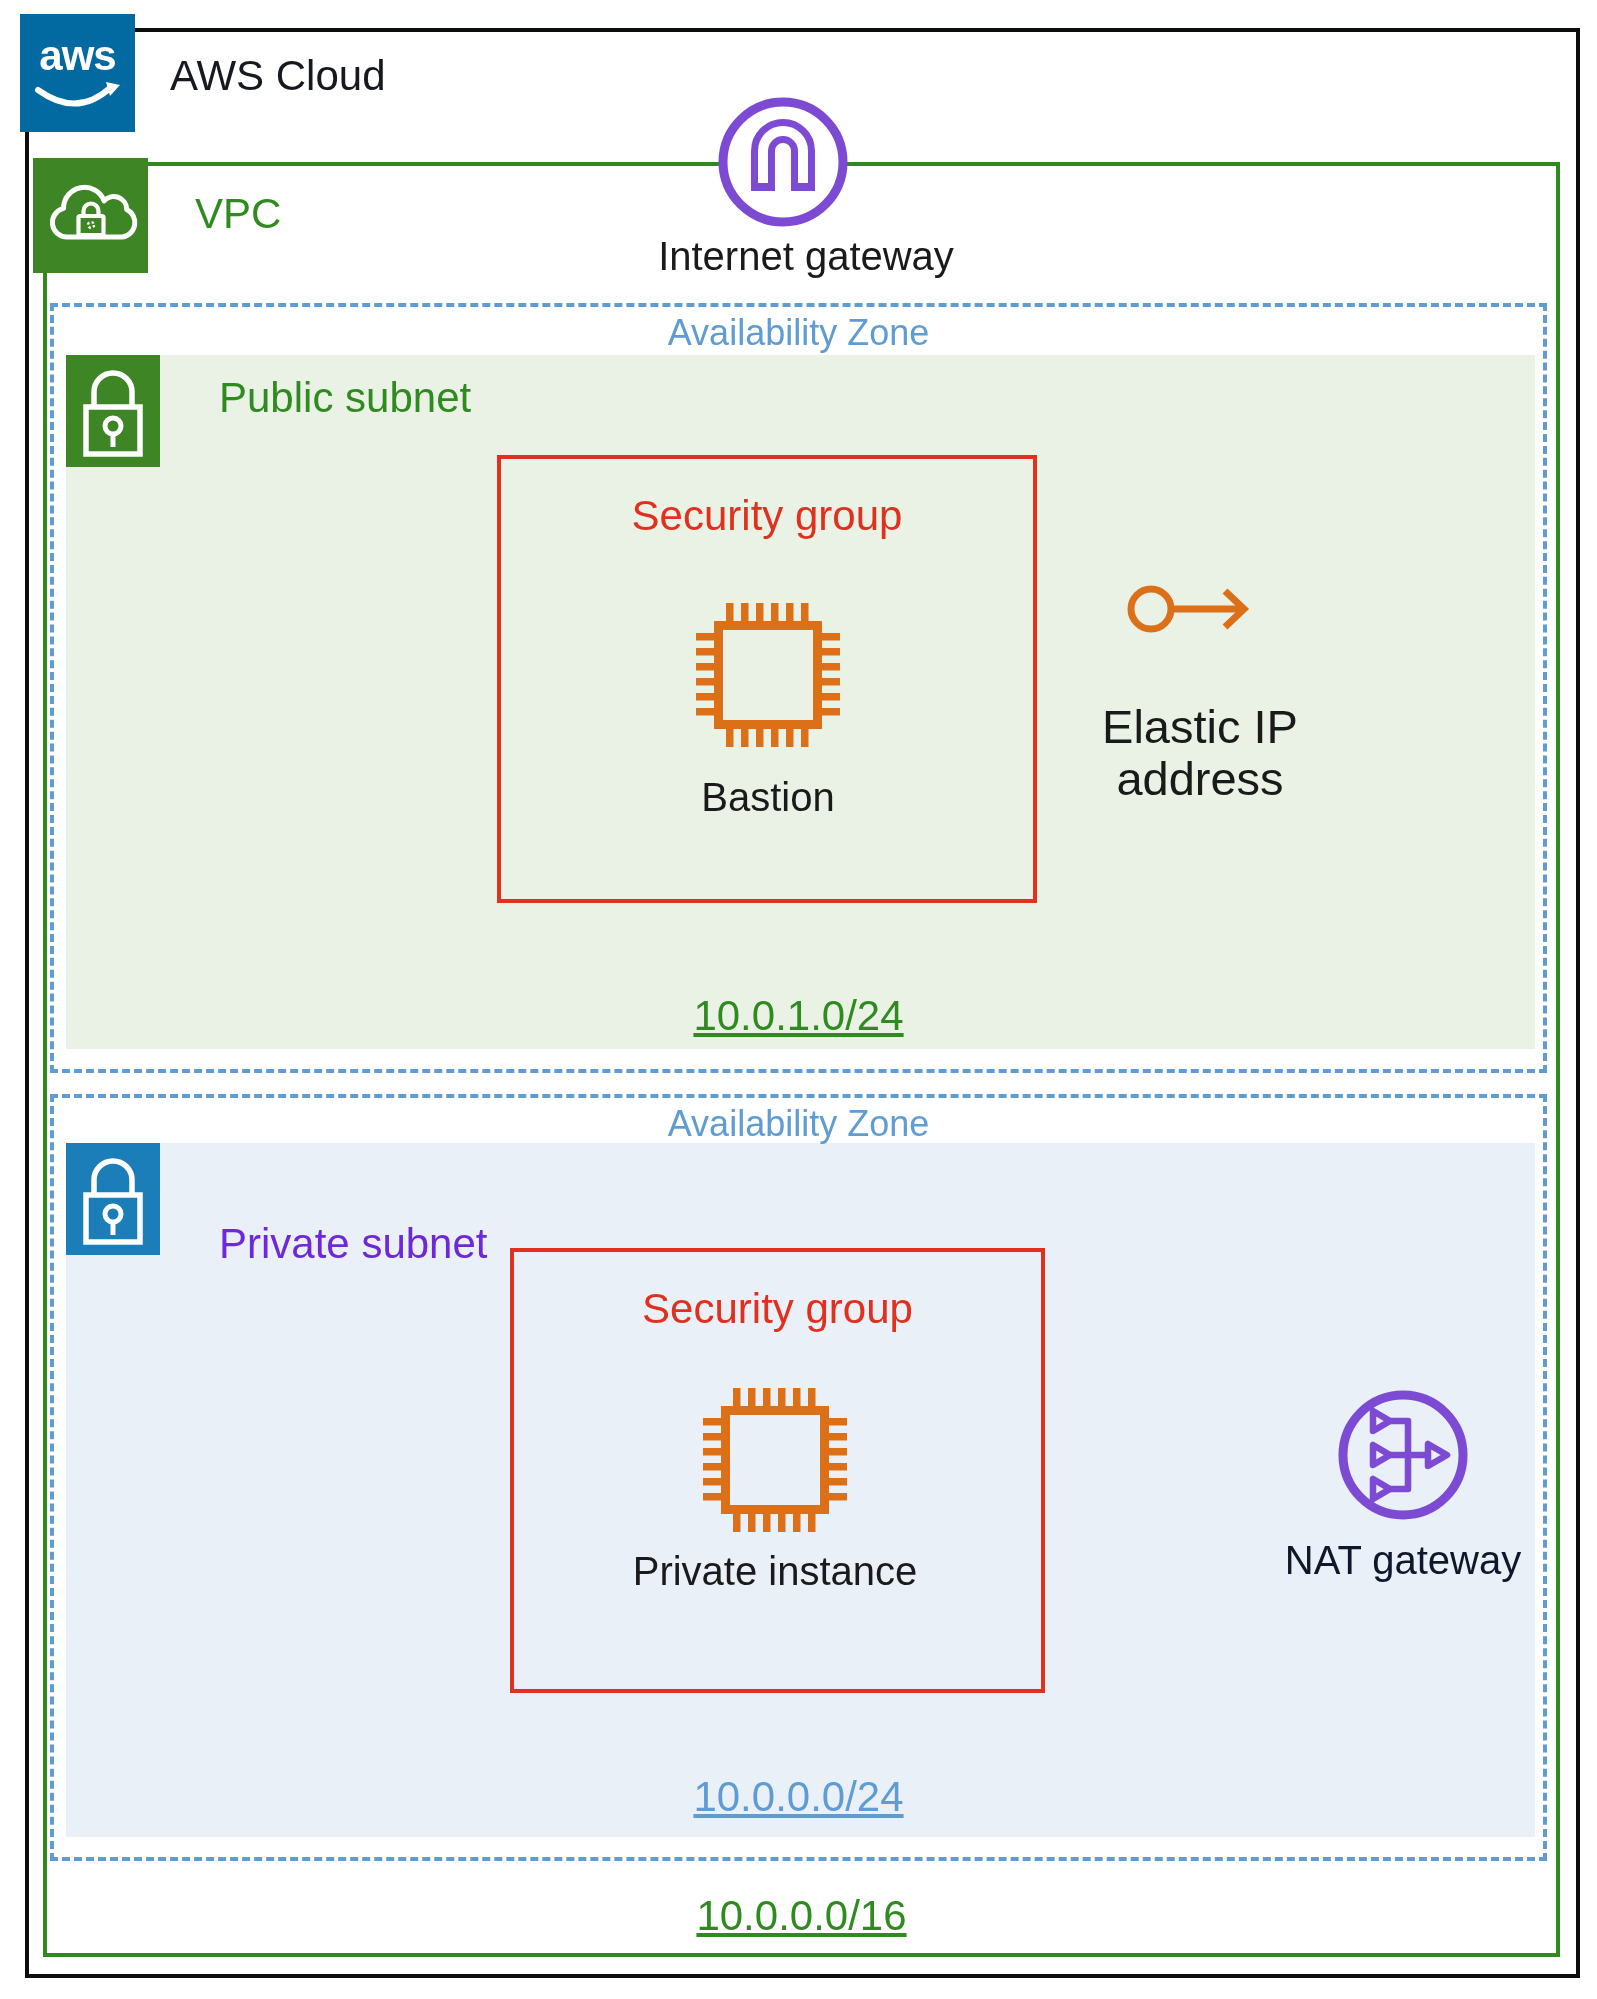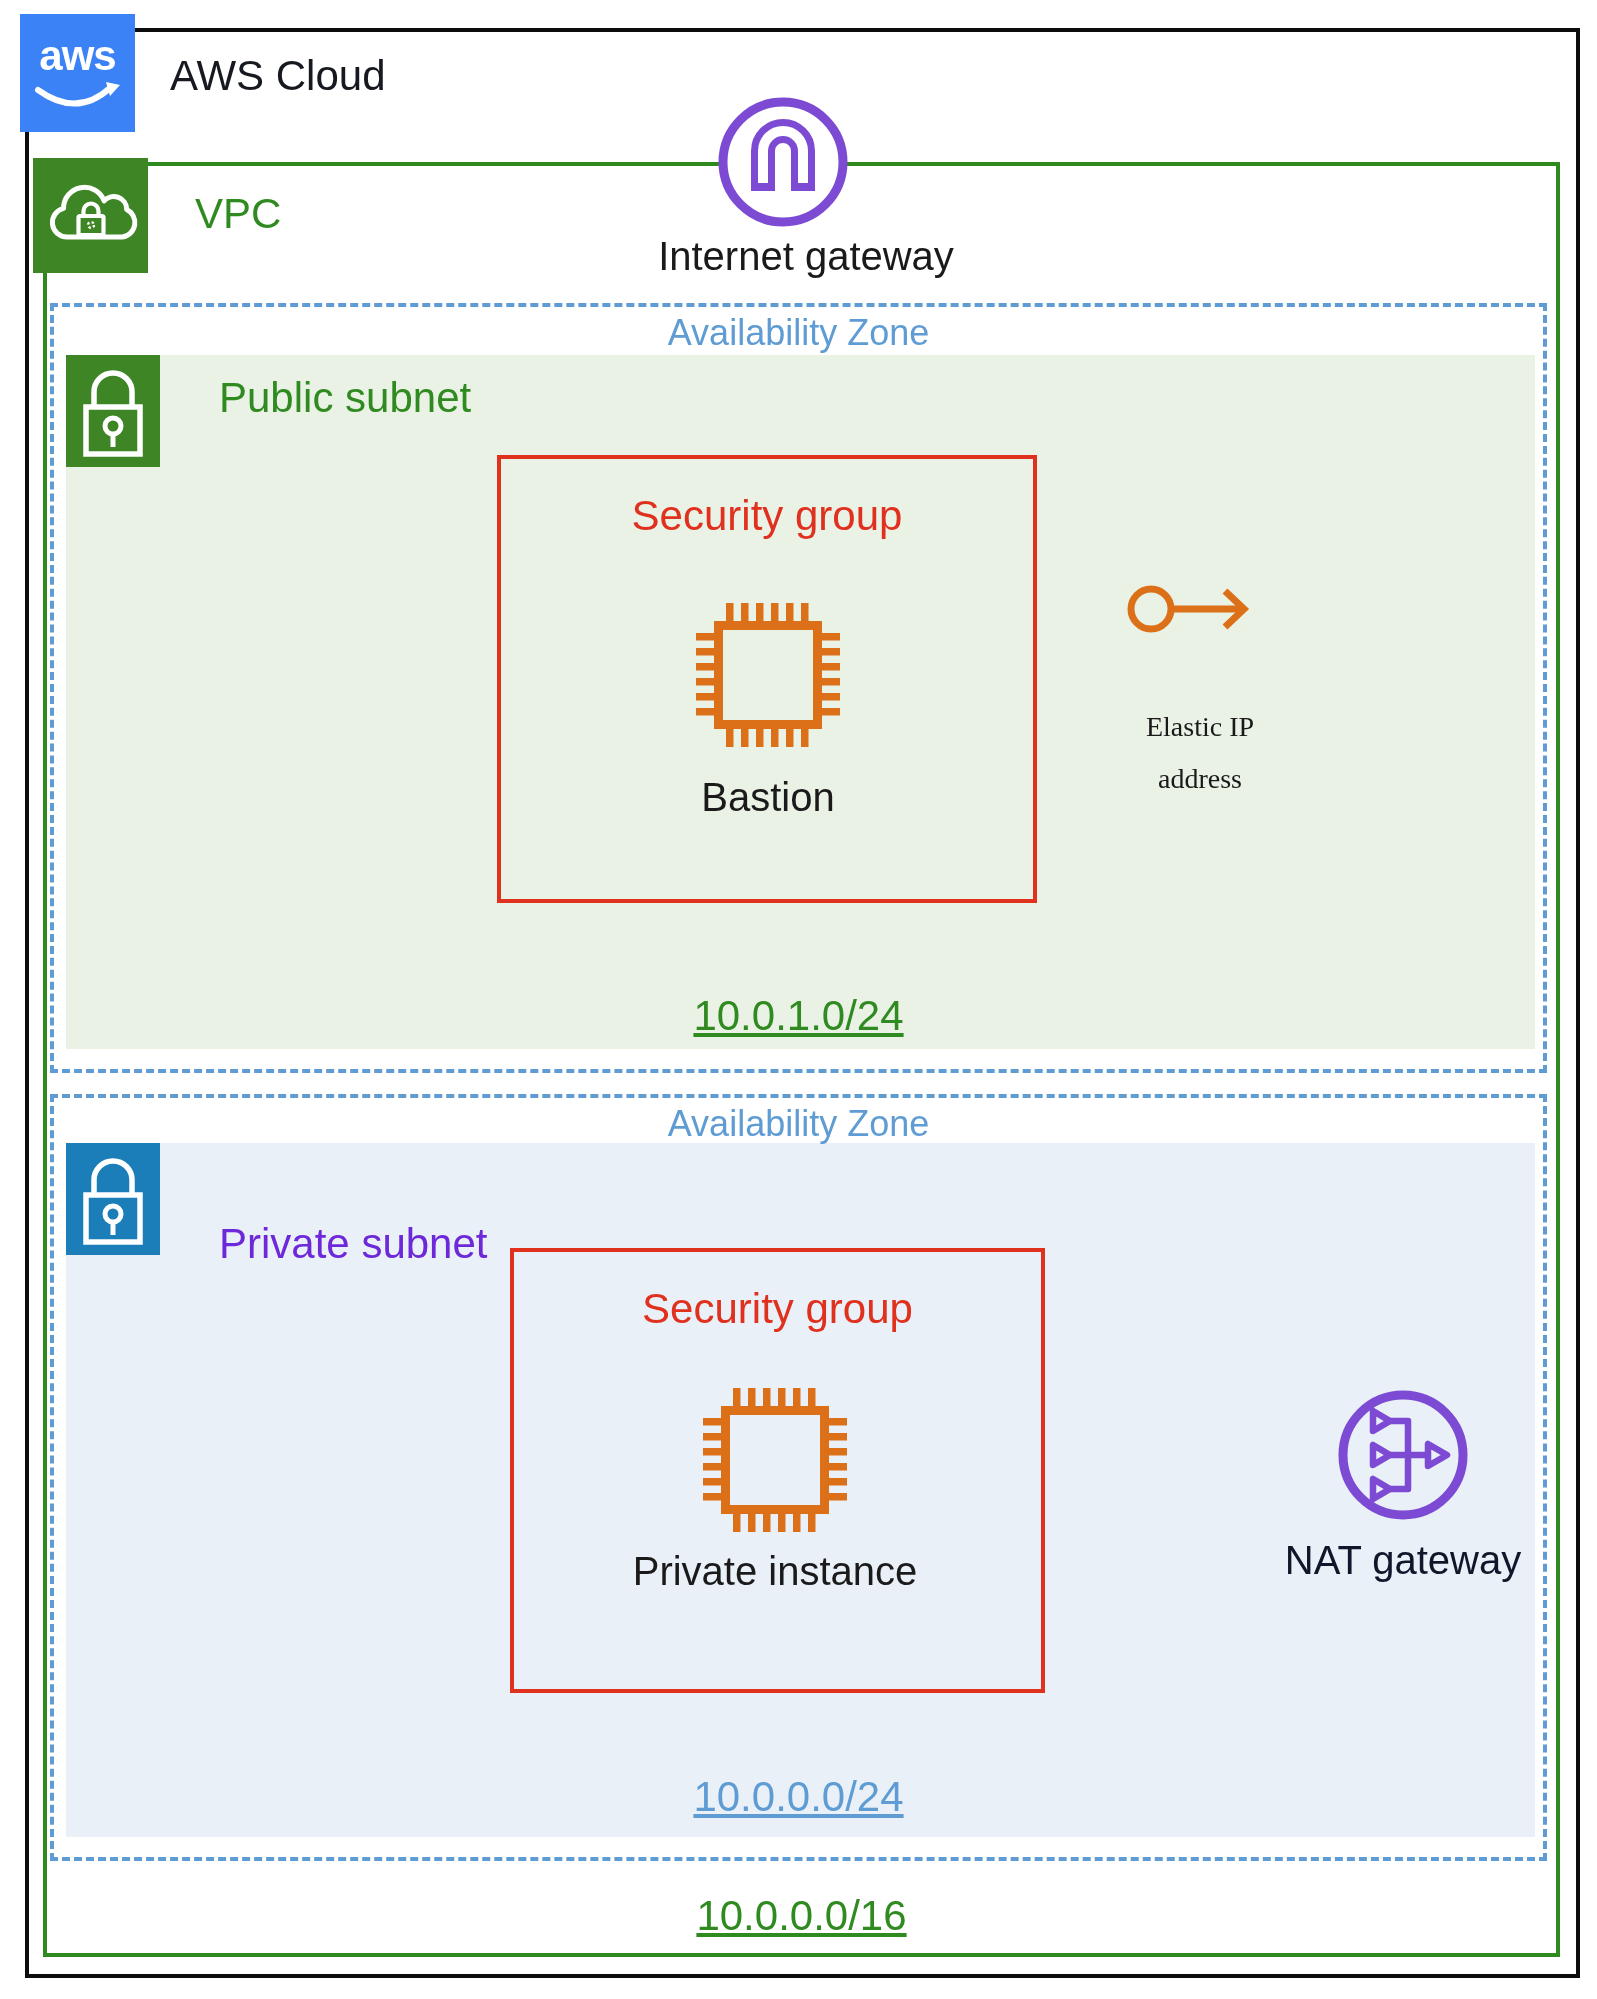--- a/index.html
+++ b/index.html
@@ -4,21 +4,21 @@
 <style>
   html,body{margin:0;padding:0;background:#ffffff;}
   #canvas{
     position:relative;width:1597px;height:1999px;background:#ffffff;
     font-family:"Liberation Sans", sans-serif;overflow:hidden;
   }
   .abs{position:absolute;}
   
   .aws-cloud-box{left:25px;top:28px;width:1555px;height:1950px;
     border:4px solid #0b0c0e;box-sizing:border-box;z-index:0;}
-  .aws-logo{left:20px;top:14px;width:115px;height:118px;background:#3b82f6;z-index:10;}
+  .aws-logo{left:20px;top:14px;width:115px;height:118px;background:#0369a1;z-index:10;}
   .aws-logo-text{position:absolute;left:0;right:0;top:18px;text-align:center;
     color:#ffffff;font-size:42px;font-weight:bold;letter-spacing:-1px;}
   .aws-logo-smile{position:absolute;left:0;bottom:10px;width:115px;height:42px;}
   .aws-cloud-label{left:170px;top:52px;font-size:42px;color:#16191f;}
   .vpc-box{left:43px;top:162px;width:1517px;height:1795px;
     border:4px solid #2E8A1F;box-sizing:border-box;z-index:1;}
   .vpc-icon{left:33px;top:158px;width:115px;height:115px;background:#3E8526;z-index:6;}
   .vpc-label{left:195px;top:190px;font-size:42px;color:#2F8A20;}
   
   .igw-icon{left:708px;top:87px;width:150px;height:150px;z-index:9;}
@@ -49,21 +49,21 @@
   .sg2-label{left:510px;width:535px;top:1285px;}
   .chip-icon{width:150px;height:150px;z-index:4;}
   .chip1{left:693px;top:600px;}
   .chip2{left:700px;top:1385px;}
   .instance-label{text-align:center;font-size:40px;color:#1a1a1a;z-index:4;}
   .bastion-label{left:618px;top:775px;width:300px;}
   .private-instance-label{left:595px;top:1549px;width:360px;}
   
   .eip-icon{left:1126px;top:578px;width:128px;height:62px;z-index:4;}
   .eip-text{left:1050px;top:701px;width:300px;text-align:center;color:#1a1a1a;z-index:4;}
-  .eip-line{font-size:28px;line-height:52px;font-family:Liberation Serif, serif;}
+  .eip-line{font-size:47px;line-height:52px;}
   .eip-address{font-size:38px;line-height:52px;}
   .nat-icon{left:1328px;top:1380px;width:150px;height:150px;z-index:4;}
   .nat-label{left:1253px;top:1538px;width:300px;text-align:center;font-size:40px;color:#0f172a;z-index:4;}
   
   .cidr{text-align:center;font-size:42px;z-index:4;text-decoration:underline;}
   .cidr1{left:50px;width:1497px;top:992px;color:#2F8A20;}
   .cidr2{left:50px;width:1497px;top:1773px;color:#5E9CD3;}
   .cidr3{left:43px;width:1517px;top:1892px;color:#2F8A20;}
 </style>
 </head>

